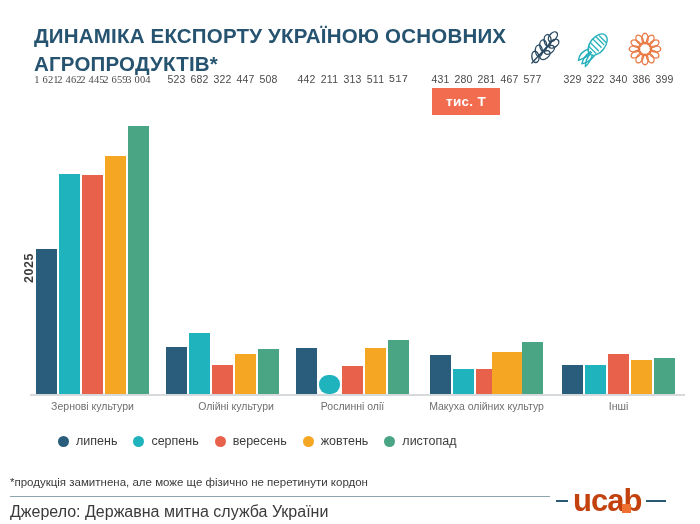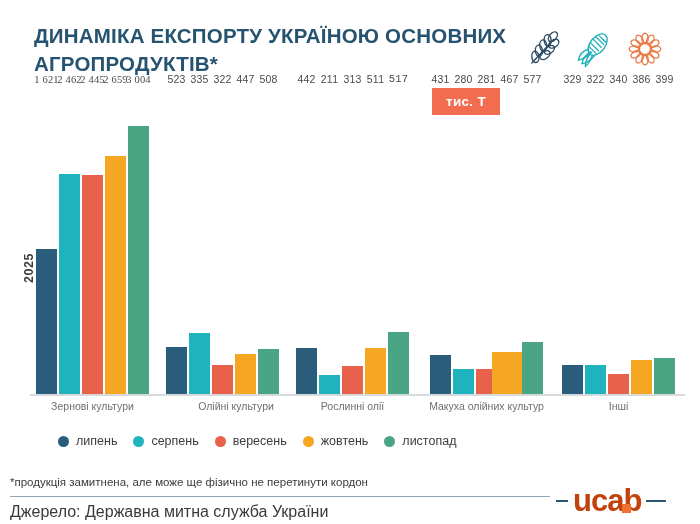--- a/index.html
+++ b/index.html
@@ -284,21 +284,21 @@
         </div>
       </div>
       <div class="group" style="left: 166px; width: 113px;">
         <div class="bar-wrap">
           <div class="bar" style="height: 47px; background: rgb(42, 93, 124);">
             <span class="bar-label">523</span>
           </div>
         </div>
         <div class="bar-wrap">
           <div class="bar" style="height: 61px; background: rgb(31, 179, 189);">
-            <span class="bar-label">335</span>
+            <span class="bar-label">682</span>
           </div>
         </div>
         <div class="bar-wrap">
           <div class="bar" style="height: 29px; background: rgb(232, 97, 74);">
             <span class="bar-label">322</span>
           </div>
         </div>
         <div class="bar-wrap">
           <div class="bar" style="height: 40px; background: rgb(245, 166, 35);">
             <span class="bar-label">447</span>
@@ -310,36 +310,36 @@
           </div>
         </div>
       </div>
       <div class="group" style="left: 296px; width: 113px;">
         <div class="bar-wrap">
           <div class="bar" style="height: 46px; background: rgb(42, 93, 124);">
             <span class="bar-label">442</span>
           </div>
         </div>
         <div class="bar-wrap">
-          <div class="bar" style="height: 19px; background: rgb(31, 179, 189);">
+          <div class="bar" style="height: 19px; background: rgb(31, 179, 189); border-radius: 9px;">
             <span class="bar-label">211</span>
           </div>
         </div>
         <div class="bar-wrap">
           <div class="bar" style="height: 28px; background: rgb(232, 97, 74);">
             <span class="bar-label">313</span>
           </div>
         </div>
         <div class="bar-wrap">
           <div class="bar" style="height: 46px; background: rgb(245, 166, 35);">
             <span class="bar-label">511</span>
           </div>
         </div>
         <div class="bar-wrap">
-          <div class="bar" style="height: 62px; background: rgb(74, 165, 133); font-family: Liberation Mono, monospace;">
+          <div class="bar" style="height: 54px; background: rgb(74, 165, 133); font-family: Liberation Mono, monospace;">
             <span class="bar-label">517</span>
           </div>
         </div>
       </div>
       <div class="group" style="left: 430px; width: 113px;">
         <div class="bar-wrap">
           <div class="bar" style="height: 39px; background: rgb(42, 93, 124);">
             <span class="bar-label">431</span>
           </div>
         </div>
@@ -369,21 +369,21 @@
           <div class="bar" style="height: 29px; background: rgb(42, 93, 124);">
             <span class="bar-label">329</span>
           </div>
         </div>
         <div class="bar-wrap">
           <div class="bar" style="height: 29px; background: rgb(31, 179, 189);">
             <span class="bar-label">322</span>
           </div>
         </div>
         <div class="bar-wrap">
-          <div class="bar" style="height: 20px; background: rgb(232, 97, 74);">
+          <div class="bar" style="height: 40px; background: rgb(232, 97, 74);">
             <span class="bar-label">340</span>
           </div>
         </div>
         <div class="bar-wrap">
           <div class="bar" style="height: 34px; background: rgb(245, 166, 35);">
             <span class="bar-label">386</span>
           </div>
         </div>
         <div class="bar-wrap">
           <div class="bar" style="height: 36px; background: rgb(74, 165, 133);">

